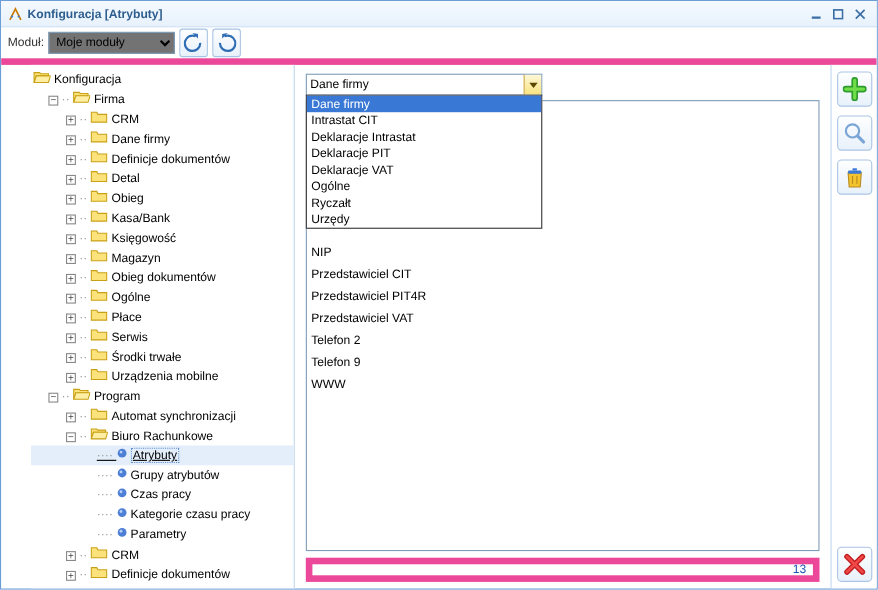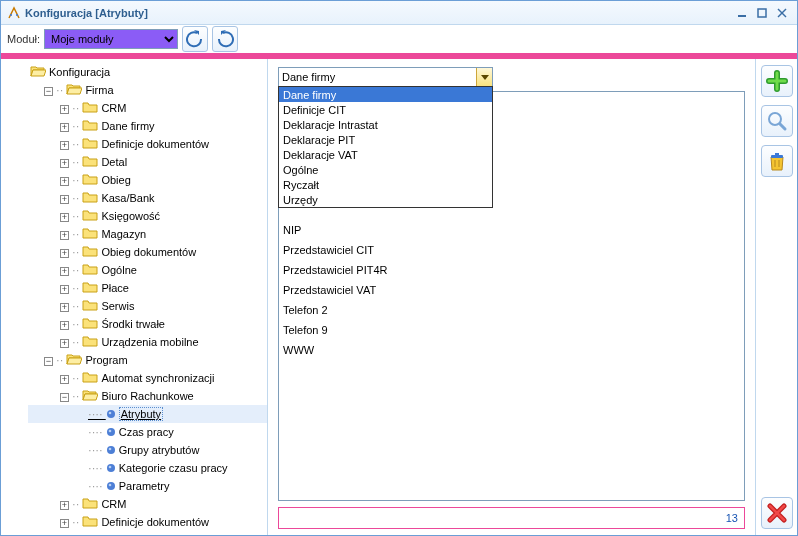--- a/index.html
+++ b/index.html
@@ -6,21 +6,21 @@
   body { background: #fff; width: 798px; height: 536px; overflow: hidden; border: 1px solid #6b9ed6; }
   
   .titlebar { height: 24px; background: linear-gradient(to bottom, #f4f9fe, #e8f2fc); border-bottom: 1px solid #c0d8ee; display: flex; align-items: center; padding: 0 6px; }
   .titlebar .icon { width: 14px; height: 14px; margin-right: 4px; }
   .titlebar .title { color: #2e5e8f; font-weight: bold; flex: 1; }
   .titlebar .win-btn { width: 18px; height: 14px; margin-left: 2px; display: flex; align-items: center; justify-content: center; color: #3a6ea5; cursor: pointer; }
   
   .toolbar-row { height: 34px; border-bottom: 6px solid #ec4899; display: flex; align-items: center; padding: 0 6px; background: #fff; }
   .toolbar-row .label { color: #333; margin-right: 4px; }
   .toolbar-row select { height: 20px; border: 1px solid #7e9db9; font-size: 11px; padding: 0 2px; }
-  .modul-select { width: 134px; background: #8b5cf6; }
+  .modul-select { width: 115px; background: #737373; }
   .tbtn { width: 26px; height: 26px; border: 1px solid #a8c4e4; background: linear-gradient(to bottom,#fdfeff,#e8f1fb); border-radius: 3px; margin-left: 4px; display: flex; align-items: center; justify-content: center; cursor: pointer; }
   .tbtn svg { width: 18px; height: 18px; }
   
   .main { display: flex; height: calc(100% - 24px - 34px); padding-left: 27px; }
   .tree-pane { width: 240px; border-right: 1px solid #c0d8ee; overflow-y: scroll; overflow-x: hidden; background: #fff; padding: 4px 0; }
   .tree-pane::-webkit-scrollbar { width: 16px; }
   .tree-pane::-webkit-scrollbar-track { background: #e8f1fb; border-left:1px solid #cbdcec; }
   .tree-pane::-webkit-scrollbar-thumb { background: linear-gradient(to right,#d6e7f7,#b8d4f0); border:1px solid #9fc0e4; border-radius:3px; }
   .tree-pane::-webkit-scrollbar-button { height:16px; background:#e8f1fb; border:1px solid #cbdcec; }
   
@@ -41,21 +41,21 @@
   .combo-wrapper { position:relative; margin:8px 0 0 10px; width:215px; }
   .combo-input { width:100%; height:20px; border:1px solid #7e9db9; padding:0 18px 0 3px; font-size:11px; }
   .combo-btn { position:absolute; right:1px; top:1px; width:16px; height:18px; background:linear-gradient(to bottom,#fef7d8,#f9e37f); border-left:1px solid #cda63a; display:flex; align-items:center; justify-content:center; cursor:pointer; }
   .combo-list { position:absolute; top:19px; left:0; width:100%; border:1px solid #333; background:#fff; z-index:10; }
   .combo-list .opt { padding:1px 4px; cursor:pointer; height:15px; line-height:15px; }
   .combo-list .opt.sel { background:#3a78d6; color:#fff; }
   
   .list-box { position:absolute; top:32px; left:10px; right:10px; bottom:34px; border:1px solid #7e9db9; overflow:auto; padding:4px 0; }
   .list-box .row { padding:0 4px 8px 4px; cursor:pointer; }
   
-  .status-row { position:absolute; left:10px; right:10px; bottom:6px; height:22px; border:1px solid #ec4899; display:flex; align-items:center; justify-content:flex-end; padding:0 6px; color:#1854b3; }
+  .status-row { position:absolute; left:10px; right:10px; bottom:6px; height:22px; border:6px solid #ec4899; display:flex; align-items:center; justify-content:flex-end; padding:0 6px; color:#1854b3; }
 
   .folder-svg { width:16px; height:14px; }
   .leaf-svg { width:10px; height:10px; }
 </style>
 </head>
 <body>
 
 <div class="titlebar">
   <span class="icon">
     <svg width="14" height="14" viewBox="0 0 14 14">
@@ -167,25 +167,25 @@
               <path d="M1 3 L6 3 L7 4 L14 4 L14 6 L3 6 L1 12 Z" fill="#fbe27a" stroke="#c9a116"></path>
               <path d="M3 6 L16 6 L14 12 L1 12 Z" fill="#fdeea4" stroke="#c9a116"></path>
             </svg></span><span class="lbl">Biuro Rachunkowe</span></div>
         <div class="node selected"><span class="sp" style="width:48px"></span><span class="sp" style="width:12px"></span><span class="dots">···· </span><span class="folder-icon"><svg class="leaf-svg" viewBox="0 0 10 10">
               <circle cx="5" cy="5" r="4" fill="#4d7fd6"></circle>
               <circle cx="4" cy="4" r="1.3" fill="#b8d0f4"></circle>
             </svg></span><span class="lbl">Atrybuty</span></div>
         <div class="node"><span class="sp" style="width:48px"></span><span class="sp" style="width:12px"></span><span class="dots">···· </span><span class="folder-icon"><svg class="leaf-svg" viewBox="0 0 10 10">
               <circle cx="5" cy="5" r="4" fill="#4d7fd6"></circle>
               <circle cx="4" cy="4" r="1.3" fill="#b8d0f4"></circle>
+            </svg></span><span class="lbl">Grupy atrybutów</span></div>
+        <div class="node"><span class="sp" style="width:48px"></span><span class="sp" style="width:12px"></span><span class="dots">···· </span><span class="folder-icon"><svg class="leaf-svg" viewBox="0 0 10 10">
+              <circle cx="5" cy="5" r="4" fill="#4d7fd6"></circle>
+              <circle cx="4" cy="4" r="1.3" fill="#b8d0f4"></circle>
             </svg></span><span class="lbl">Czas pracy</span></div>
-        <div class="node"><span class="sp" style="width:48px"></span><span class="sp" style="width:12px"></span><span class="dots">···· </span><span class="folder-icon"><svg class="leaf-svg" viewBox="0 0 10 10">
-              <circle cx="5" cy="5" r="4" fill="#4d7fd6"></circle>
-              <circle cx="4" cy="4" r="1.3" fill="#b8d0f4"></circle>
-            </svg></span><span class="lbl">Grupy atrybutów</span></div>
         <div class="node"><span class="sp" style="width:48px"></span><span class="sp" style="width:12px"></span><span class="dots">···· </span><span class="folder-icon"><svg class="leaf-svg" viewBox="0 0 10 10">
               <circle cx="5" cy="5" r="4" fill="#4d7fd6"></circle>
               <circle cx="4" cy="4" r="1.3" fill="#b8d0f4"></circle>
             </svg></span><span class="lbl">Kategorie czasu pracy</span></div>
         <div class="node"><span class="sp" style="width:48px"></span><span class="sp" style="width:12px"></span><span class="dots">···· </span><span class="folder-icon"><svg class="leaf-svg" viewBox="0 0 10 10">
               <circle cx="5" cy="5" r="4" fill="#4d7fd6"></circle>
               <circle cx="4" cy="4" r="1.3" fill="#b8d0f4"></circle>
             </svg></span><span class="lbl">Parametry</span></div>
         <div class="node"><span class="sp" style="width:32px"></span><span class="toggle">+</span><span class="dots">·· </span><span class="folder-icon"><svg class="folder-svg" viewBox="0 0 16 14">
               <path d="M1 3 L6 3 L7 5 L15 5 L15 12 L1 12 Z" fill="#fbe27a" stroke="#c9a116"></path>
@@ -200,21 +200,21 @@
     <div class="content-main">
       <div class="combo-wrapper">
         <input class="combo-input" value="Dane firmy" style="">
         <span class="combo-btn">
           <svg width="8" height="5">
               <polygon points="0,0 8,0 4,5" fill="#5a4700"></polygon>
             </svg>
         </span>
         <div class="combo-list" id="combo-list">
             <div class="opt sel">Dane firmy</div>
-            <div class="opt">Definicje CIT</div>
+            <div class="opt">Intrastat CIT</div>
             <div class="opt">Deklaracje Intrastat</div>
             <div class="opt">Deklaracje PIT</div>
             <div class="opt">Deklaracje VAT</div>
             <div class="opt">Ogólne</div>
             <div class="opt">Ryczałt</div>
             <div class="opt">Urzędy</div>
           </div>
       </div>
       <div class="list-box" id="list-box">
           <div style="height: 128px;"></div>

